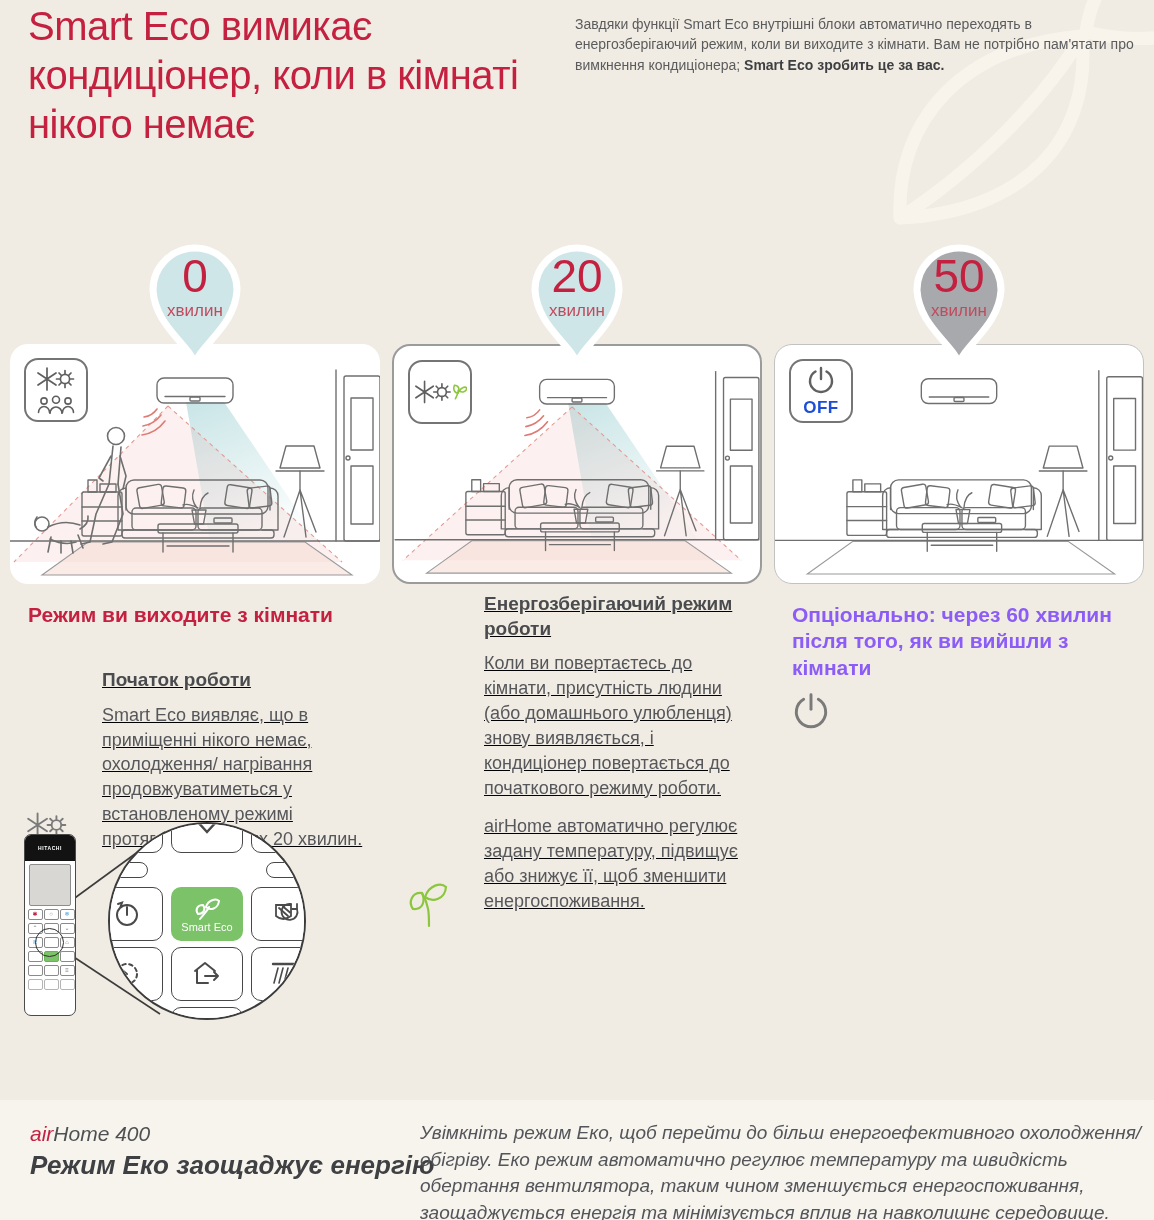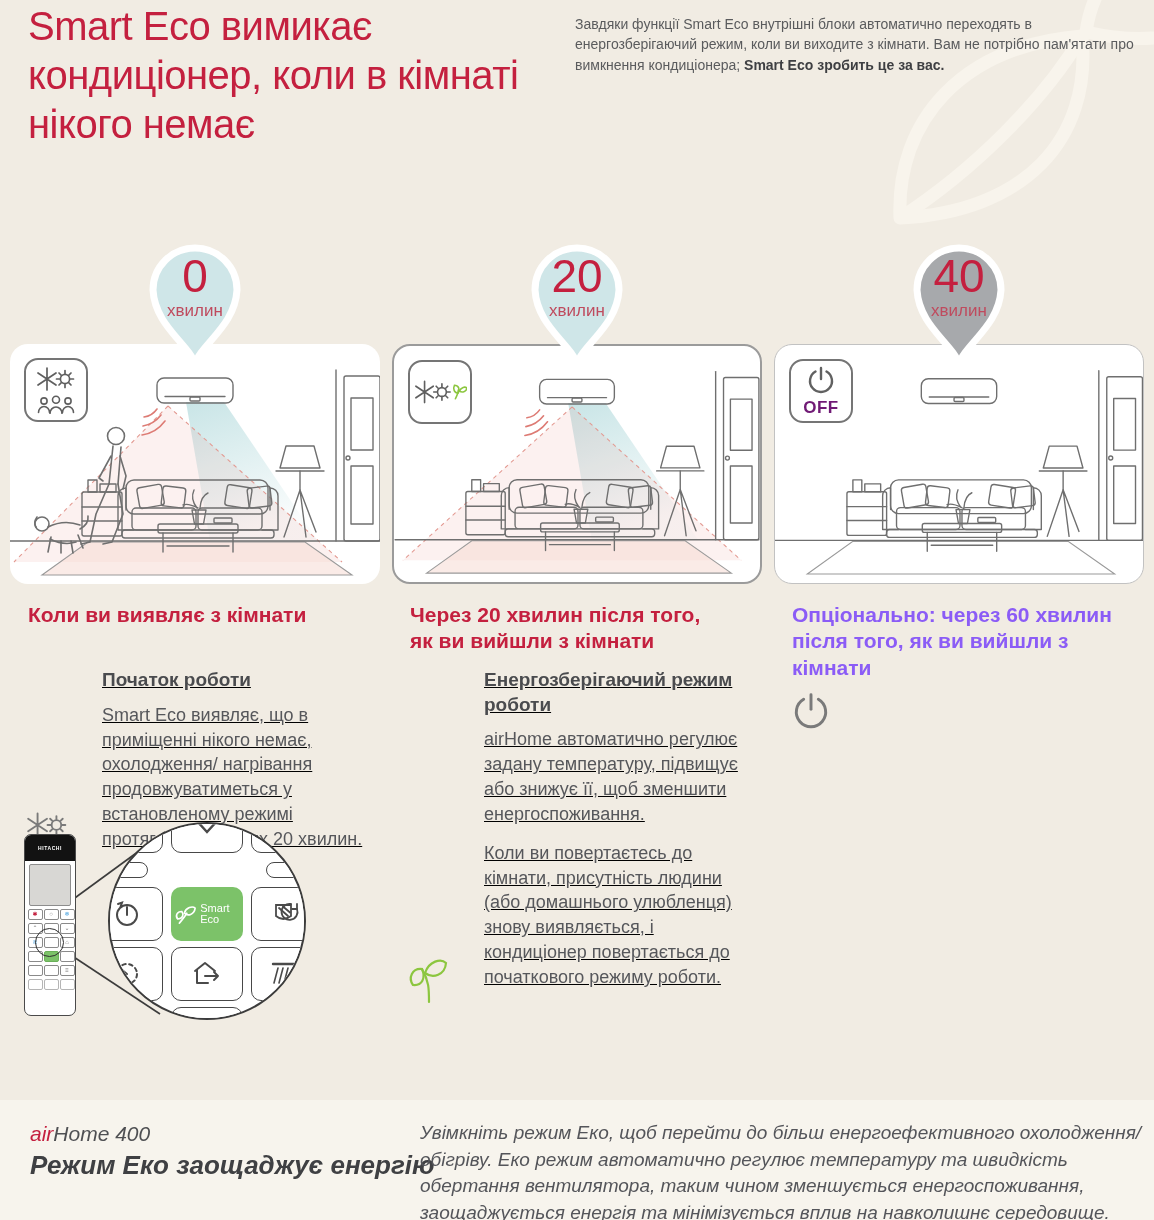--- a/index.html
+++ b/index.html
@@ -29,21 +29,21 @@
 
   .panel{position:relative;width:100%;height:240px;background:#fff;border-radius:18px;margin-top:-26px;box-sizing:border-box;z-index:1;overflow:hidden;}
   .panel.bordered{border:2px solid #9b9b9b;}
   .panel.bordered-light{border:1.5px solid #c2c2c2;}
   .room{position:absolute;inset:0;}
   .room svg{width:100%;height:100%;display:block;}
 
   .badge{position:absolute;left:14px;top:14px;width:64px;height:64px;background:#fff;
     border:2.5px solid #757575;border-radius:14px;display:flex;flex-direction:column;
     align-items:center;justify-content:center;gap:3px;z-index:2;box-sizing:border-box;}
-  .badge .off-label{font-size:17px;font-weight:700;color:#701a75;letter-spacing:0.5px;line-height:1;}
+  .badge .off-label{font-size:17px;font-weight:700;color:#1d4ed8;letter-spacing:0.5px;line-height:1;}
 
   .step-heading{align-self:flex-start;margin:18px 0 0 18px;min-height:58px;
     font-size:21px;line-height:1.25;font-weight:700;color:#c4203f;white-space:pre-line;}
   .step-heading.gray{color:#8b5cf6;}
 
   .feature{align-self:flex-start;display:flex;align-items:flex-end;margin:6px 0 0 6px;width:358px;box-sizing:border-box;text-decoration:underline;}
   .f-icon{width:62px;flex:0 0 62px;display:flex;flex-direction:column;align-items:center;gap:6px;padding-top:4px;}
   .f-divider{width:2px;background:#5f6063;flex:0 0 2px;margin:4px 16px 4px 6px;}
   .f-text{flex:1;padding-right:10px;}
   .f-title{margin:2px 0 10px 0;font-size:19px;font-weight:700;color:#4a4b4e;line-height:1.3;}
@@ -62,21 +62,21 @@
     font-size:6px;line-height:9px;text-align:center;color:#777;overflow:hidden;}
   .rkey.green{background:#7cc269;border-color:#6ab058;}
   .rkey.blank{border-color:#b5b5b5;}
   .remote-ring{position:absolute;left:10px;top:93px;width:27px;height:27px;border:1.7px solid #2f2f2f;border-radius:50%;}
 
   .magnifier{position:absolute;left:108px;top:4px;width:198px;height:198px;border-radius:50%;
     background:#fff;border:2px solid #3c3c3c;overflow:hidden;box-sizing:border-box;}
   .mag-grid{position:absolute;left:-19px;top:-25px;width:232px;
     display:grid;grid-template-columns:repeat(3,72px);grid-template-rows:54px 22px 54px 54px 54px;gap:6px 8px;}
   .mbtn{border:1.5px solid #474747;border-radius:10px;background:#fff;display:flex;
-    flex-direction:row;align-items:center;justify-content:center;box-sizing:border-box;}
+    flex-direction:column;align-items:center;justify-content:center;box-sizing:border-box;}
   .mbtn.green{background:#7cc269;border:none;gap:1px;}
   .mbtn.green .mlabel{color:#fff;font-size:11px;line-height:1;}
   .moval{width:42px;height:16px;border:1.5px solid #474747;border-radius:9px;background:#fff;
     justify-self:center;align-self:center;box-sizing:border-box;}
 
   
   .footer{position:absolute;left:0;top:1100px;width:1154px;height:120px;background:#f7f4ed;z-index:1;font-style:italic;}
   .product{position:absolute;left:30px;top:22px;font-size:21px;color:#4f5053;}
   .product .air{color:#c4203f;}
   .footer-title{position:absolute;left:30px;top:50px;font-size:26px;font-weight:700;color:#3f4043;}
@@ -206,21 +206,21 @@
           <svg width="38" height="19" viewBox="0 0 38 19">
             <g stroke="#5f5f5f" stroke-width="1.6" fill="none" stroke-linecap="round">
               <circle cx="7" cy="6" r="3.1"></circle>
                 <circle cx="19" cy="4.8" r="3.5"></circle>
                 <circle cx="31" cy="6" r="3.1"></circle>
               <path d="M1.5 17.5 a5.5 6 0 0 1 11 0 M13 18.5 a6 6.5 0 0 1 12 0 M25.5 17.5 a5.5 6 0 0 1 11 0"></path>
             </g>
           </svg>
         </div>
       </div>
-      <h2 class="step-heading">Коли ви виявляє з кімнати</h2>
+      <h2 class="step-heading">Режим ви виходите з кімнати</h2>
       <div class="feature">
         <div class="f-icon">
           <svg width="44" height="28" viewBox="0 0 42 26">
             <g stroke="#7a7a7a" stroke-width="1.8" fill="none" stroke-linecap="round">
               <path d="M12 2 V24 M3 7 L21 19 M3 19 L21 7"></path>
               <circle cx="30" cy="13" r="4.6"></circle>
               <path d="M30 4.5 v3 M30 18.5 v3 M21.5 13 h3 M35.5 13 h3 M24 7 l2.1 2.1 M33.9 16.9 l2.1 2.1 M36 7 l-2.1 2.1 M26.1 16.9 L24 19"></path>
             </g>
           </svg>
           <svg width="42" height="21" viewBox="0 0 38 19">
@@ -321,48 +321,46 @@
               <path d="M30 6.5 v3 M30 20.5 v3 M21.5 15 h3 M35.5 15 h3 M24 9 l2.1 2.1 M33.9 18.9 l2.1 2.1 M36 9 l-2.1 2.1 M26.1 18.9 L24 21"></path>
             </g>
             <g stroke="#8cc63f" stroke-width="1.7" fill="none" stroke-linecap="round">
               <path d="M47 16 C43 16 41 12 43 8 C47 8 49 12 47 16 Z"></path>
               <path d="M48 14 C50 10 54 9 56 11 C55 15 51 16 48 14 Z"></path>
               <path d="M44 22 C46 18 47 16 47 13"></path>
             </g>
           </svg>
         </div>
       </div>
-      <h2 class="step-heading">Через 20 хвилин після того,
-як ви вийшли з кімнати</h2>
       <div class="feature">
         <div class="f-icon">
           <svg width="44" height="48" viewBox="0 0 44 48">
             <g stroke="#8cc63f" stroke-width="2.2" fill="none" stroke-linecap="round">
               <path d="M22 46 C22 33 22 25 15 13"></path>
               <path d="M15 13 C5 12 1 22 6 29 C15 30 19 22 15 13 Z"></path>
               <path d="M18 17 C22 5 34 2 39 7 C38 19 26 23 18 17 Z"></path>
             </g>
           </svg>
         </div>
         <div class="f-divider"></div>
         <div class="f-text">
           <h3 class="f-title">Енергозберігаючий режим роботи</h3>
+          <p class="f-body">Коли ви повертаєтесь до кімнати, присутність людини (або домашнього улюбленця) знову виявляється, і кондиціонер повертається до початкового режиму роботи.</p>
           <p class="f-body">airHome автоматично регулює задану температуру, підвищує або знижує її, щоб зменшити енергоспоживання.</p>
-          <p class="f-body">Коли ви повертаєтесь до кімнати, присутність людини (або домашнього улюбленця) знову виявляється, і кондиціонер повертається до початкового режиму роботи.</p>
         </div>
       </div>
     </section>
 
     <section class="step">
       <div class="pin">
         <svg width="104" height="132" viewBox="0 0 104 132">
           <path d="M52 126 C46 106 12 88 10 52 a42 42 0 1 1 84 0 C92 88 58 106 52 126 Z" stroke="#ffffff" stroke-width="7" fill="#a7a9ac"></path>
         </svg>
         <div class="pin-text">
-          <div class="pin-value">40</div>
+          <div class="pin-value">50</div>
           <div class="pin-unit">хвилин</div>
         </div>
       </div>
       <div class="panel bordered-light">
         <div class="room">
             <svg viewBox="0 0 370 240" xmlns="http://www.w3.org/2000/svg">
               <defs>
                 <linearGradient id="tg2" x1="0" y1="0" x2="0.35" y2="1">
                   <stop offset="0" stop-color="#bfe0e2" stop-opacity="0.85"></stop>
                   <stop offset="1" stop-color="#bfe0e2" stop-opacity="0.08"></stop>

